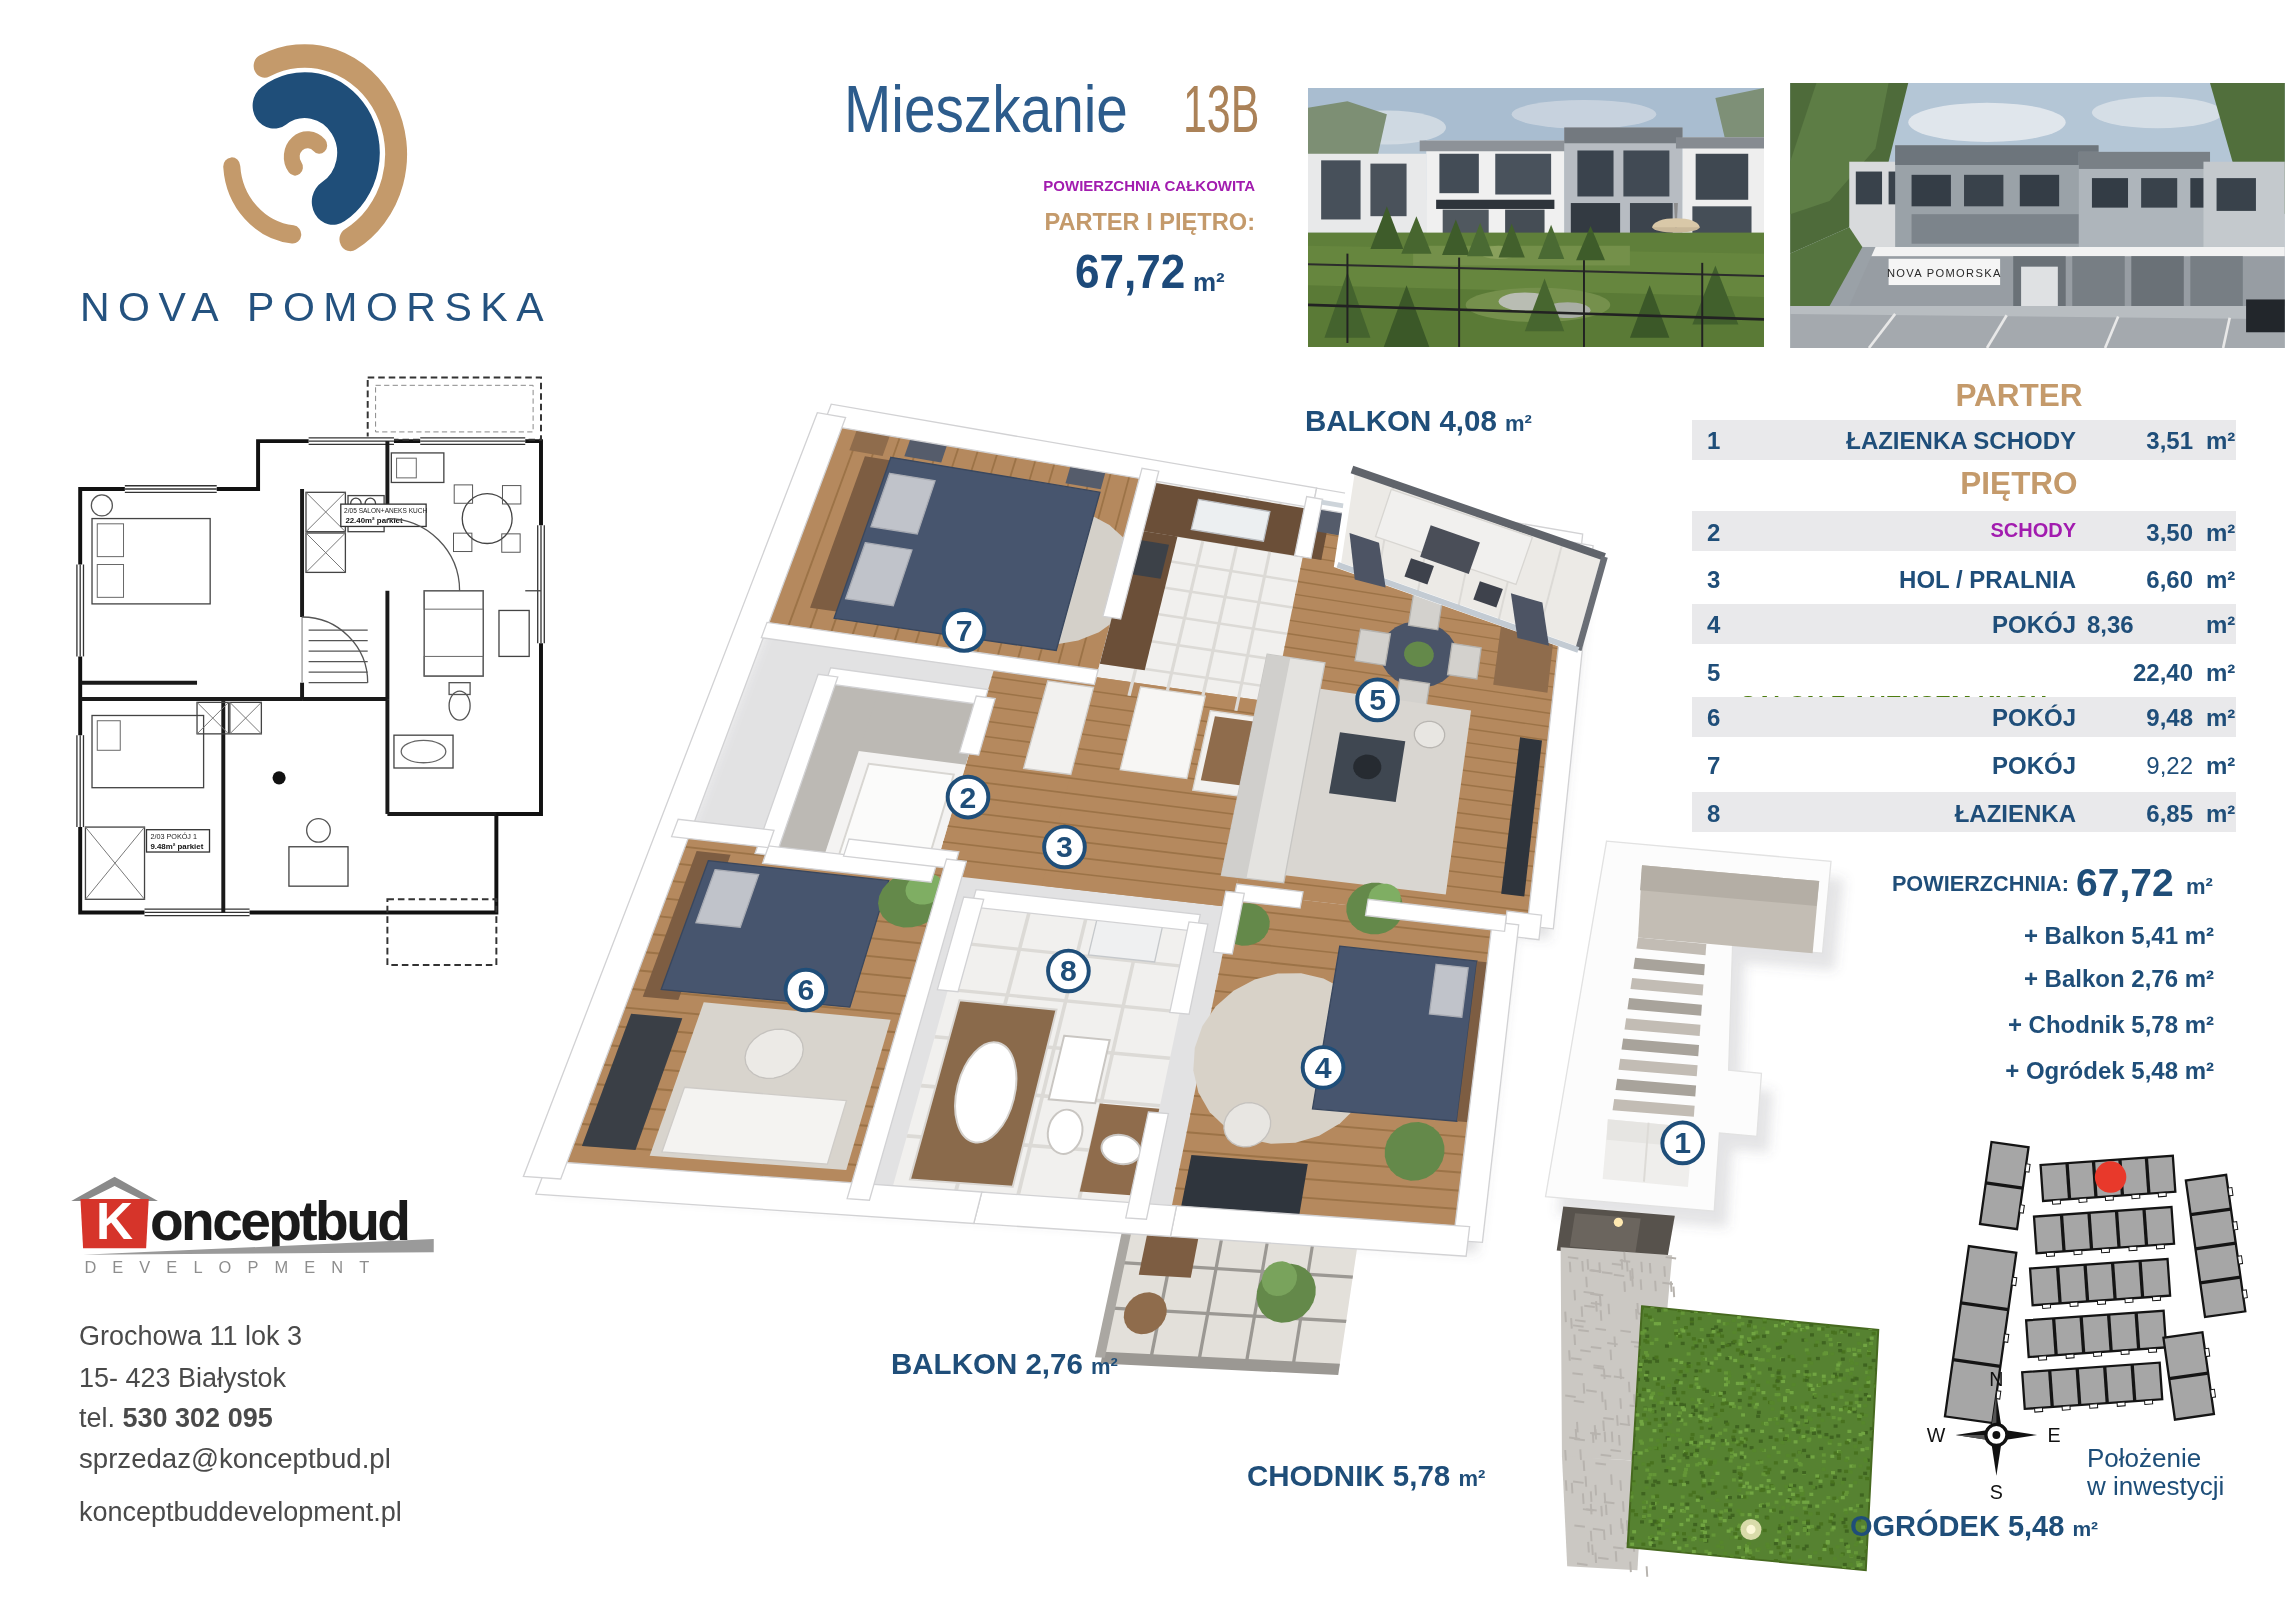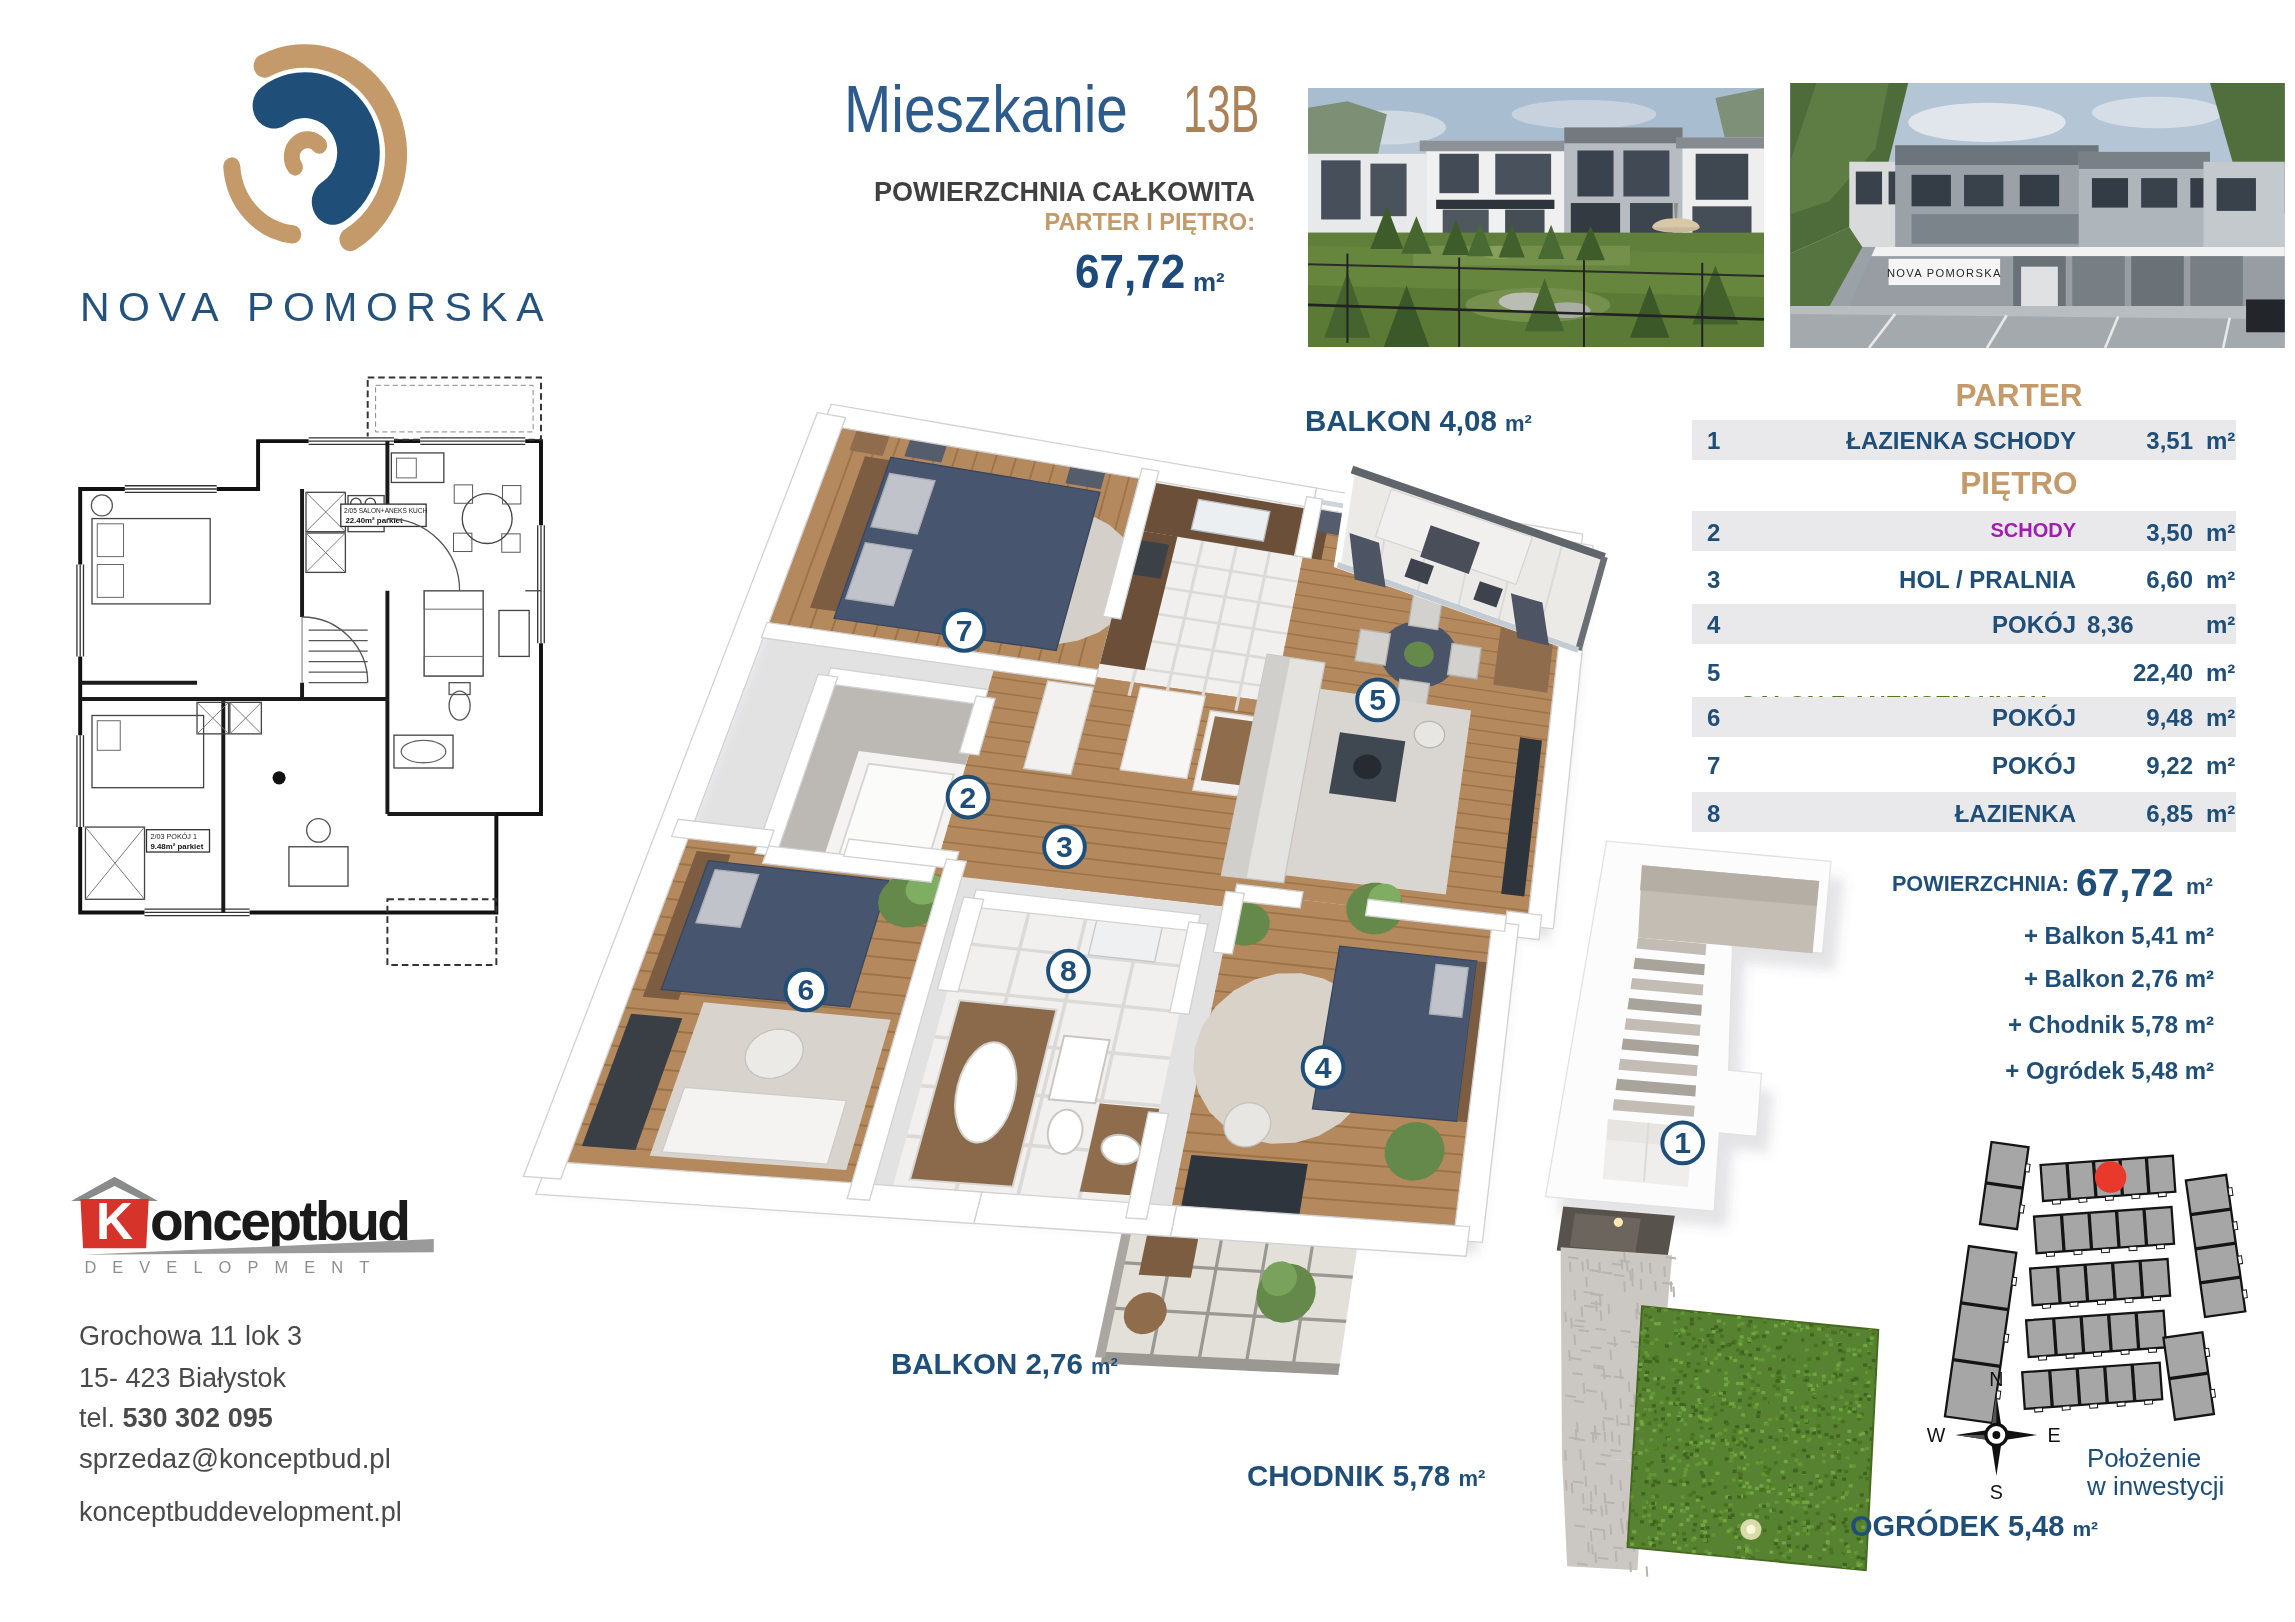--- a/index.html
+++ b/index.html
@@ -9,21 +9,21 @@
 <svg style="position:absolute;left:186px;top:33px;transform:scaleX(0.93);transform-origin:129px 125px" width="249" height="249" viewBox="0 0 380 380">
     <path d="M 114.2 50.2 A 150 150 0 0 1 255.0 314.9" fill="none" stroke="#c49a6b" stroke-width="36" stroke-linecap="round"></path>
     <path d="M 129.5 110.9 A 88 88 0 1 1 226.6 257.6" fill="none" stroke="#1f4e79" stroke-width="70" stroke-linecap="round"></path>
     <path d="M 164.1 204.7 A 26 26 0 0 1 203.9 171.3" fill="none" stroke="#c49a6b" stroke-width="26" stroke-linecap="round"></path>
     <path d="M 160.3 307.4 A 112 112 0 0 1 60.3 203.8" fill="none" stroke="#c49a6b" stroke-width="28" stroke-linecap="round"></path>
   </svg>
 <div style="position:absolute;left:80px;top:284px;width:450px;text-align:center;font-size:41px;color:#24527f;letter-spacing:8.5px;">NOVA&nbsp;POMORSKA</div>
 
 <div style="position:absolute;left:844px;top:72px;font-size:66px;color:#2d5c8c;transform:scaleX(0.86);transform-origin:0 0;white-space:nowrap;">Mieszkanie</div>
 <div style="position:absolute;left:1183px;top:72px;font-size:66px;color:#ab8258;transform:scaleX(0.65);transform-origin:0 0;">13B</div>
-<div style="position:absolute;left:788px;top:177px;width:467px;text-align:right;font-size:27px;font-weight:bold;color:#404040;">POWIERZCHNIA CAŁKOWITA</div>
+<div style="position:absolute;left:788px;top:177px;width:467px;text-align:right;font-size:15px;font-weight:bold;color:#a21caf;">POWIERZCHNIA CAŁKOWITA</div>
 <div style="position:absolute;left:788px;top:209px;width:467px;text-align:right;font-size:23.6px;font-weight:bold;color:#c49a6b;">PARTER I PIĘTRO:</div>
 <div style="position:absolute;left:1075px;top:243px;font-size:49px;font-weight:bold;color:#1d4a7a;transform:scaleX(0.9);transform-origin:0 0;">67,72</div>
 <div style="position:absolute;left:1193px;top:268px;font-size:26px;font-weight:bold;color:#1d4a7a;">m²</div>
 
 <svg style="position:absolute;left:1308px;top:88px" width="456" height="259" viewBox="0 0 694 394">
 <rect width="694" height="394" fill="#c9d3da"></rect>
 <rect y="0" width="694" height="170" fill="#b8c8d6"></rect>
 <rect y="0" width="694" height="80" fill="#a9bdd0"></rect>
 <ellipse cx="120" cy="60" rx="90" ry="26" fill="#d8e0e6" opacity="0.8"></ellipse>
 <ellipse cx="420" cy="40" rx="110" ry="22" fill="#d4dce4" opacity="0.7"></ellipse>
@@ -2147,21 +2147,21 @@
 <div style="position:absolute;left:2087px;top:659px;width:106px;font-size:24px;font-weight:bold;color:#1f4e79;text-align:right;">22,40</div>
 <div style="position:absolute;left:2206px;top:659px;font-size:24px;font-weight:bold;color:#1f4e79;">m²</div>
 <div style="position:absolute;left:1692px;top:697px;width:544px;height:40px;background:#e9e9eb;"></div>
 <div style="position:absolute;left:1707px;top:704px;font-size:24px;font-weight:bold;color:#1f4e79;">6</div>
 <div style="position:absolute;left:1740px;top:704px;width:336px;font-size:24px;font-weight:bold;color:#1f4e79;text-align:right;">POKÓJ</div>
 <div style="position:absolute;left:2087px;top:704px;width:106px;font-size:24px;font-weight:bold;color:#1f4e79;text-align:right;">9,48</div>
 <div style="position:absolute;left:2206px;top:704px;font-size:24px;font-weight:bold;color:#1f4e79;">m²</div>
 <div style="position:absolute;left:1692px;top:745px;width:544px;height:40px;"></div>
 <div style="position:absolute;left:1707px;top:752px;font-size:24px;font-weight:bold;color:#1f4e79;">7</div>
 <div style="position:absolute;left:1740px;top:752px;width:336px;font-size:24px;font-weight:bold;color:#1f4e79;text-align:right;">POKÓJ</div>
-<div style="position:absolute;left:2087px;top:752px;width:106px;font-size:24px;font-weight:bold;color:#1f4e79;text-align:right;">9,22</div>
+<div style="position:absolute;left:2087px;top:752px;width:106px;font-size:24px;font-weight:normal;color:#1f4e79;text-align:right;">9,22</div>
 <div style="position:absolute;left:2206px;top:752px;font-size:24px;font-weight:bold;color:#1f4e79;">m²</div>
 <div style="position:absolute;left:1692px;top:792px;width:544px;height:40px;background:#e9e9eb;"></div>
 <div style="position:absolute;left:1707px;top:800px;font-size:24px;font-weight:bold;color:#1f4e79;">8</div>
 <div style="position:absolute;left:1740px;top:800px;width:336px;font-size:24px;font-weight:bold;color:#1f4e79;text-align:right;">ŁAZIENKA</div>
 <div style="position:absolute;left:2087px;top:800px;width:106px;font-size:24px;font-weight:bold;color:#1f4e79;text-align:right;">6,85</div>
 <div style="position:absolute;left:2206px;top:800px;font-size:24px;font-weight:bold;color:#1f4e79;">m²</div>
 <div style="position:absolute;left:1747px;top:377px;width:544px;text-align:center;font-size:31.5px;font-weight:bold;color:#c49a6b;">PARTER</div>
 <div style="position:absolute;left:1747px;top:465px;width:544px;text-align:center;font-size:31.5px;font-weight:bold;color:#c49a6b;">PIĘTRO</div>
 
 <div class="lbl" style="left:1305px;top:404px;">BALKON 4,08 <span style="font-size:22px;">m²</span></div>

